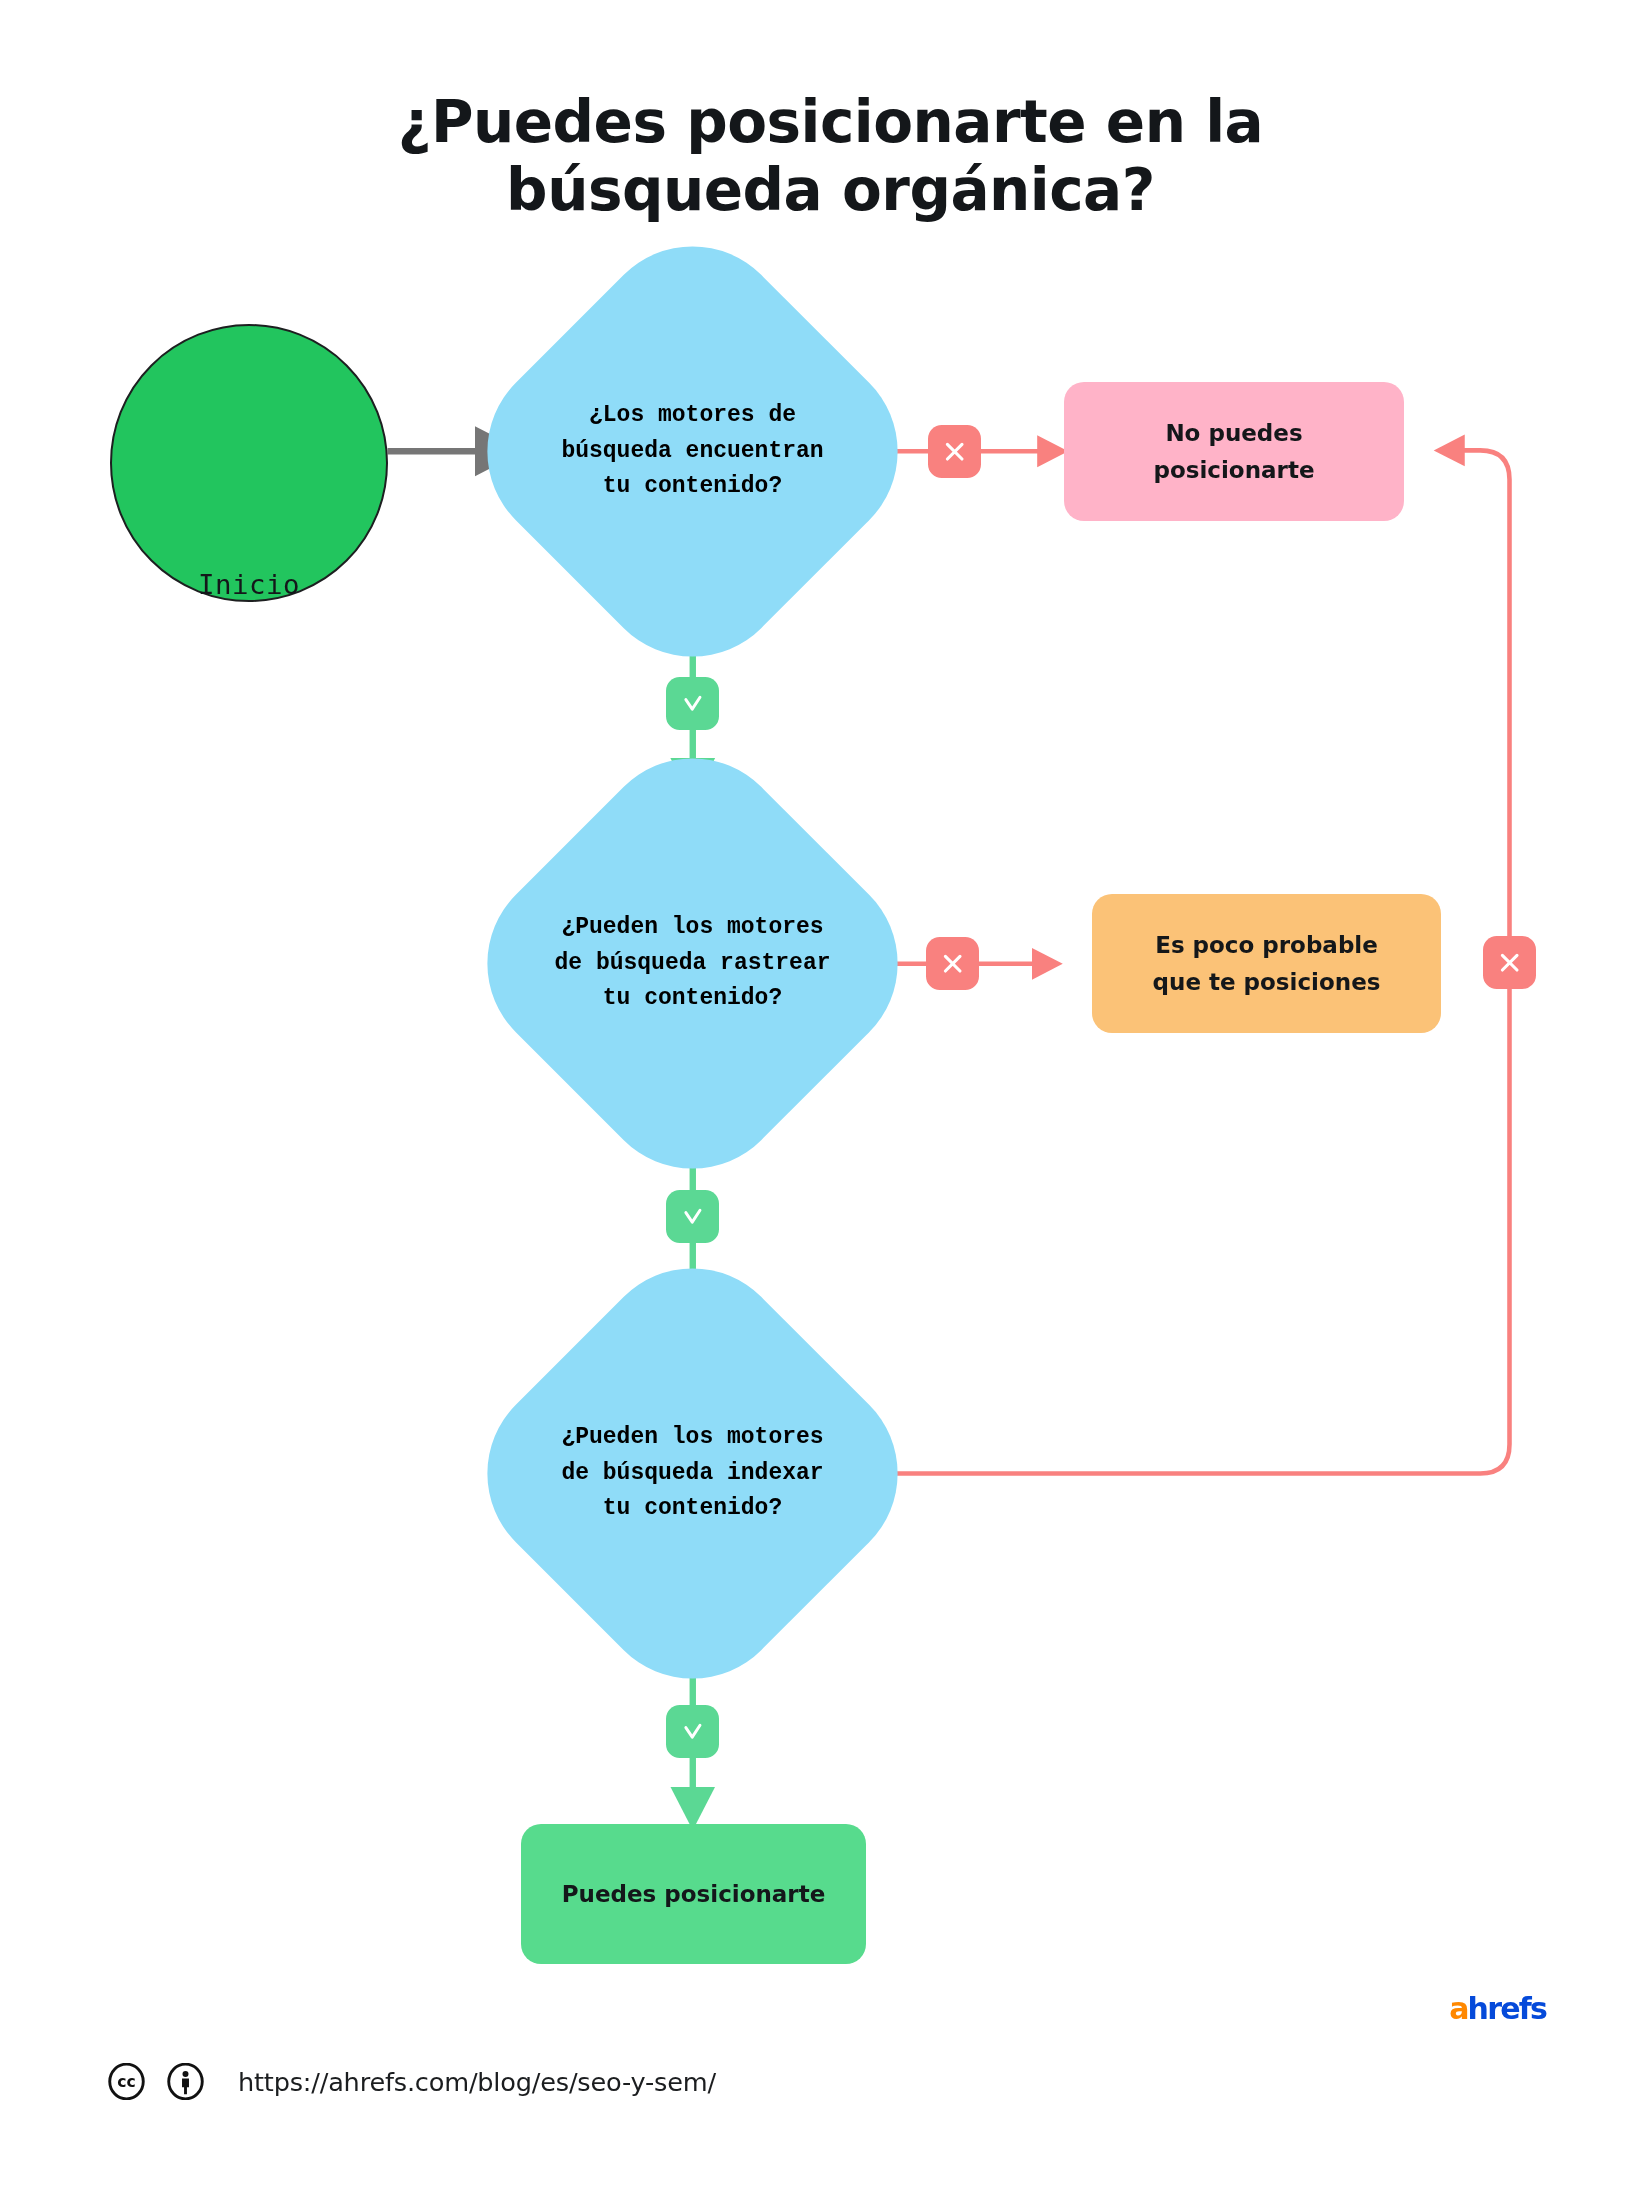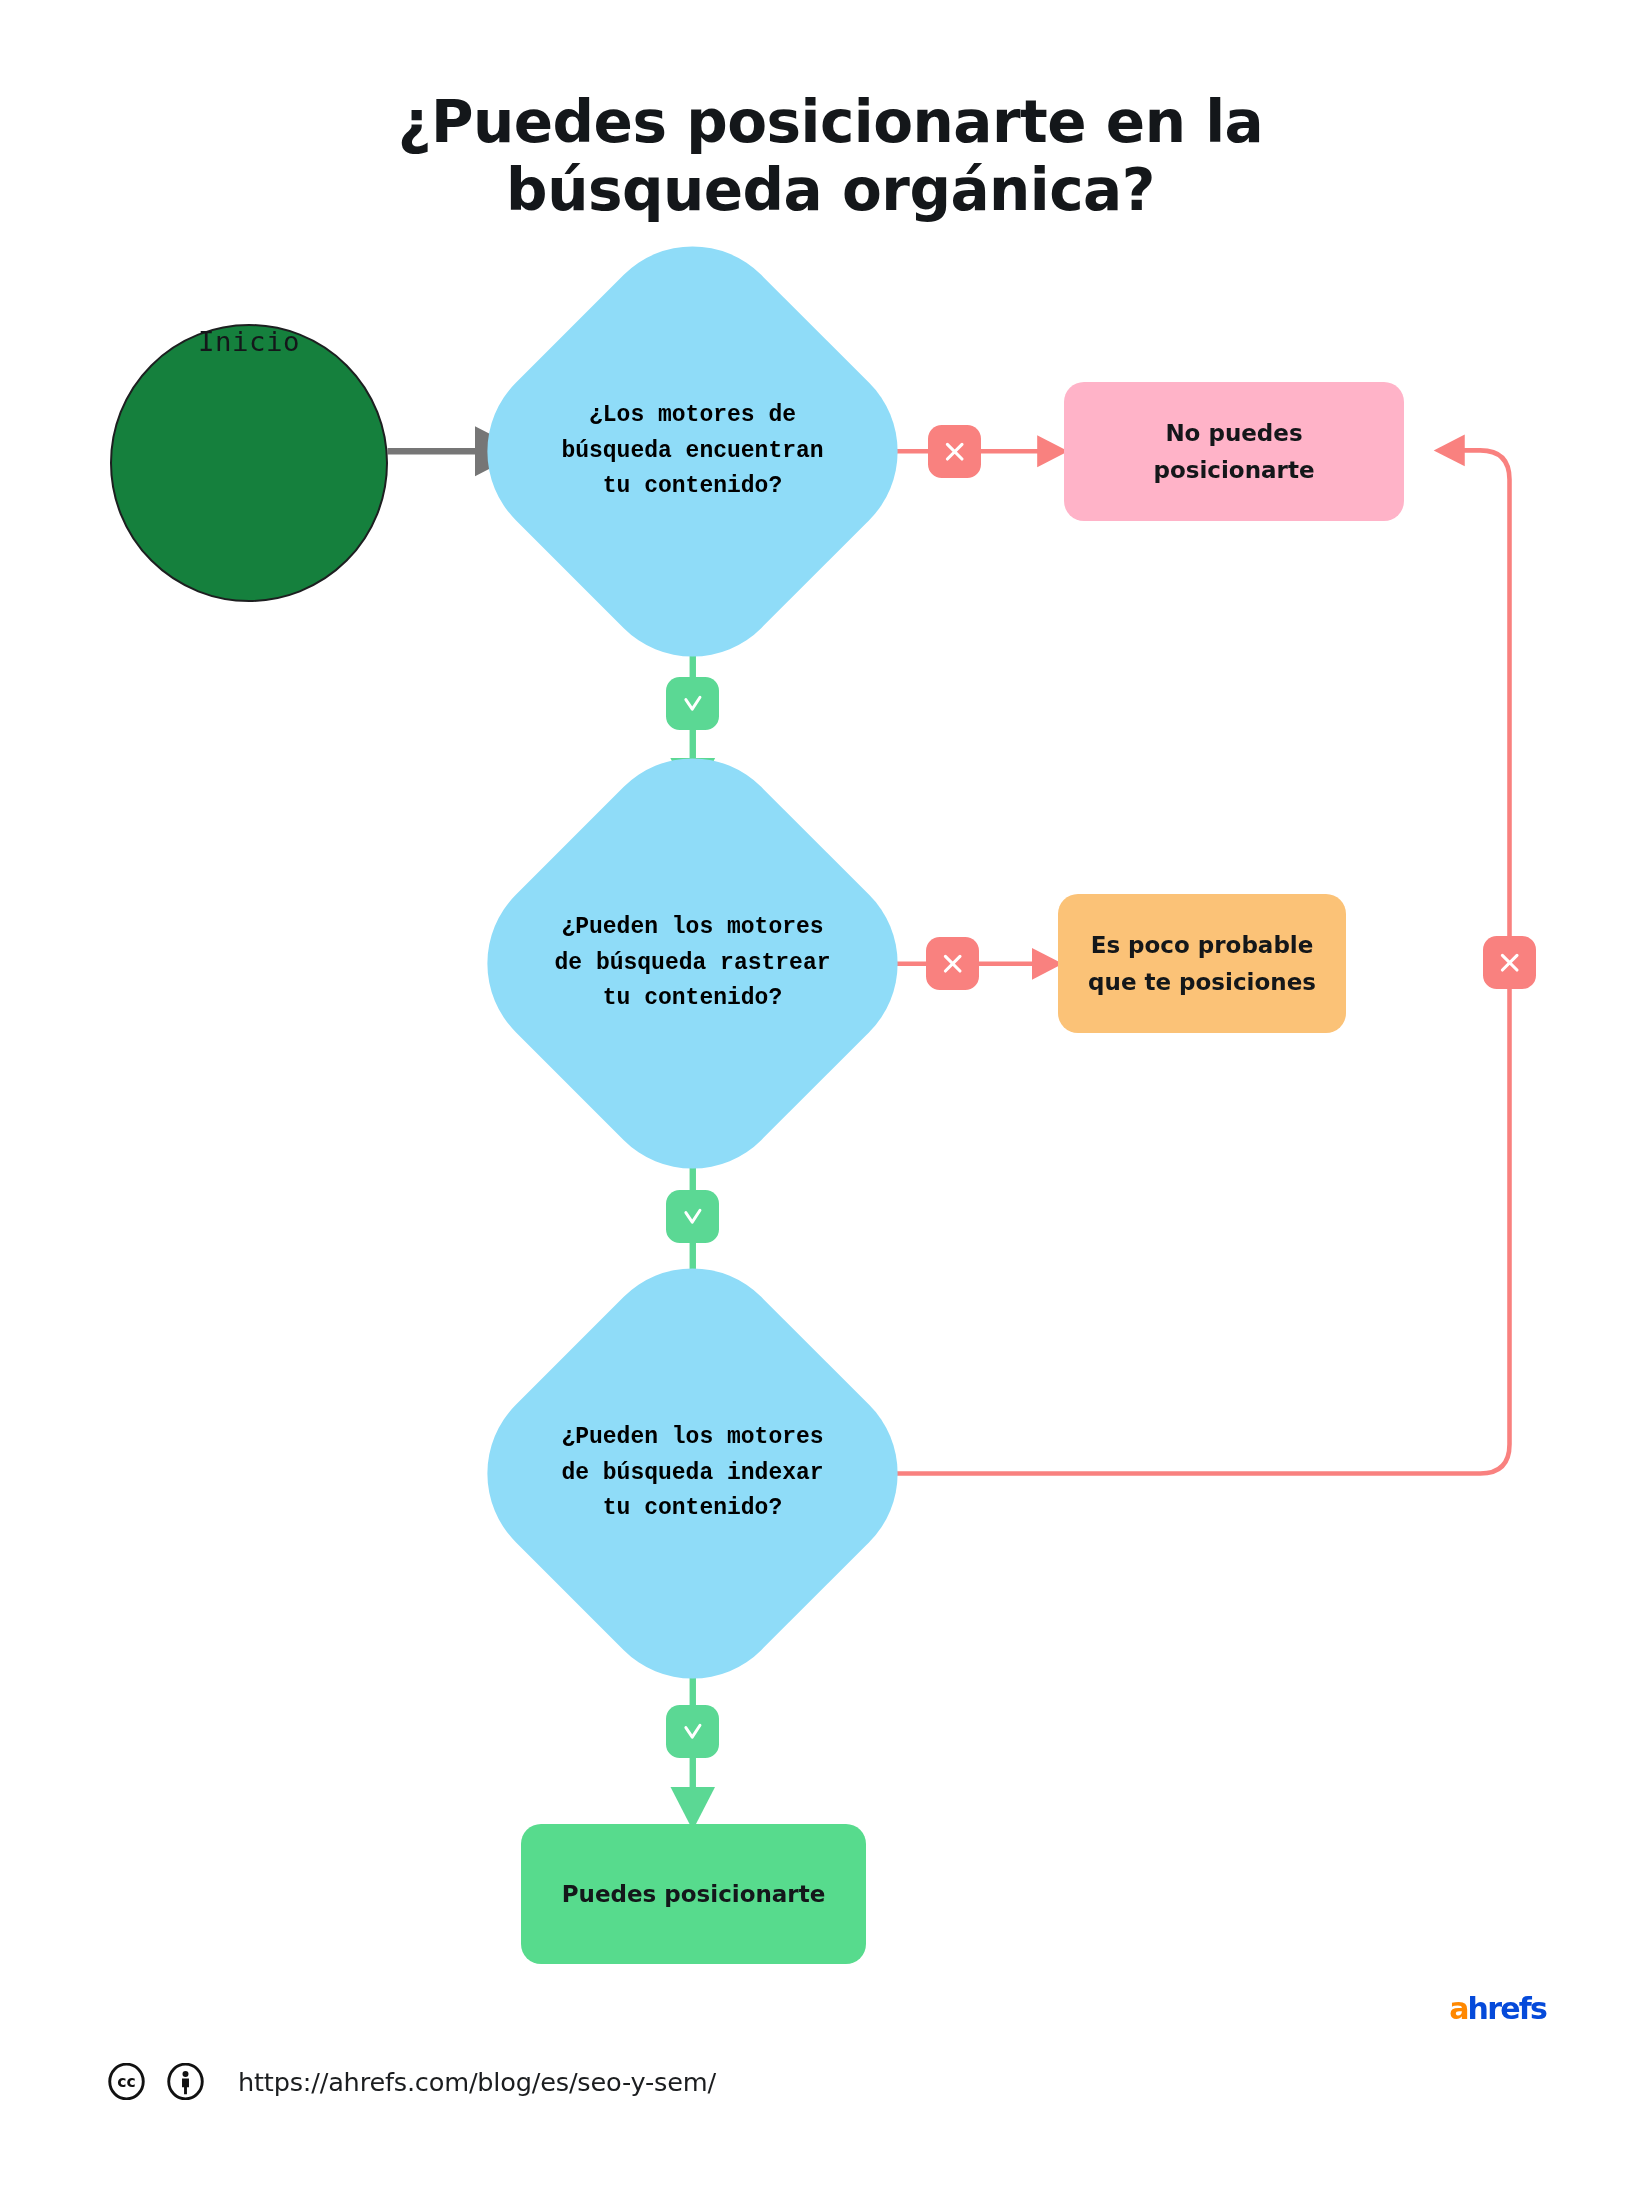--- a/index.html
+++ b/index.html
@@ -51,23 +51,23 @@
 
   
   .start-node {
     position: absolute;
     left: 110px;
     top: 324px;
     width: 274px;
     height: 274px;
     border: 2.7px solid #1d1f20;
     border-radius: 50%;
-    background: #15803d;
-    display: flex;
-    align-items: flex-start;
+    background: #22c55e;
+    display: flex;
+    align-items: flex-end;
     justify-content: center;
   }
   .start-node .label {
     font-family: "DejaVu Sans Mono", monospace;
     font-size: 27.4px;
     font-weight: 500;
     color: #14171a;
     letter-spacing: 0.5px;
   }
 
@@ -244,21 +244,21 @@
     <div class="dtext">¿Pueden los motores
 de búsqueda indexar
 tu contenido?</div>
   </div>
 
   <div class="outcome pink" style="left:1064px; top:382px; width:340px; height:139px;">
     <span class="otext">No puedes
 posicionarte</span>
   </div>
 
-  <div class="outcome orange" style="left:1058px; top:894px; width:288px; height:139px;">
+  <div class="outcome orange" style="left:1092px; top:894px; width:349px; height:139px;">
     <span class="otext">Es poco probable
 que te posiciones</span>
   </div>
 
   <div class="outcome green" style="left:521px; top:1824px; width:345px; height:140px;">
     <span class="otext">Puedes posicionarte</span>
   </div>
 
   <div class="badge no" style="left:928px; top:425px;">
     <svg width="27.4" height="27.4" viewBox="0 0 30 30">

